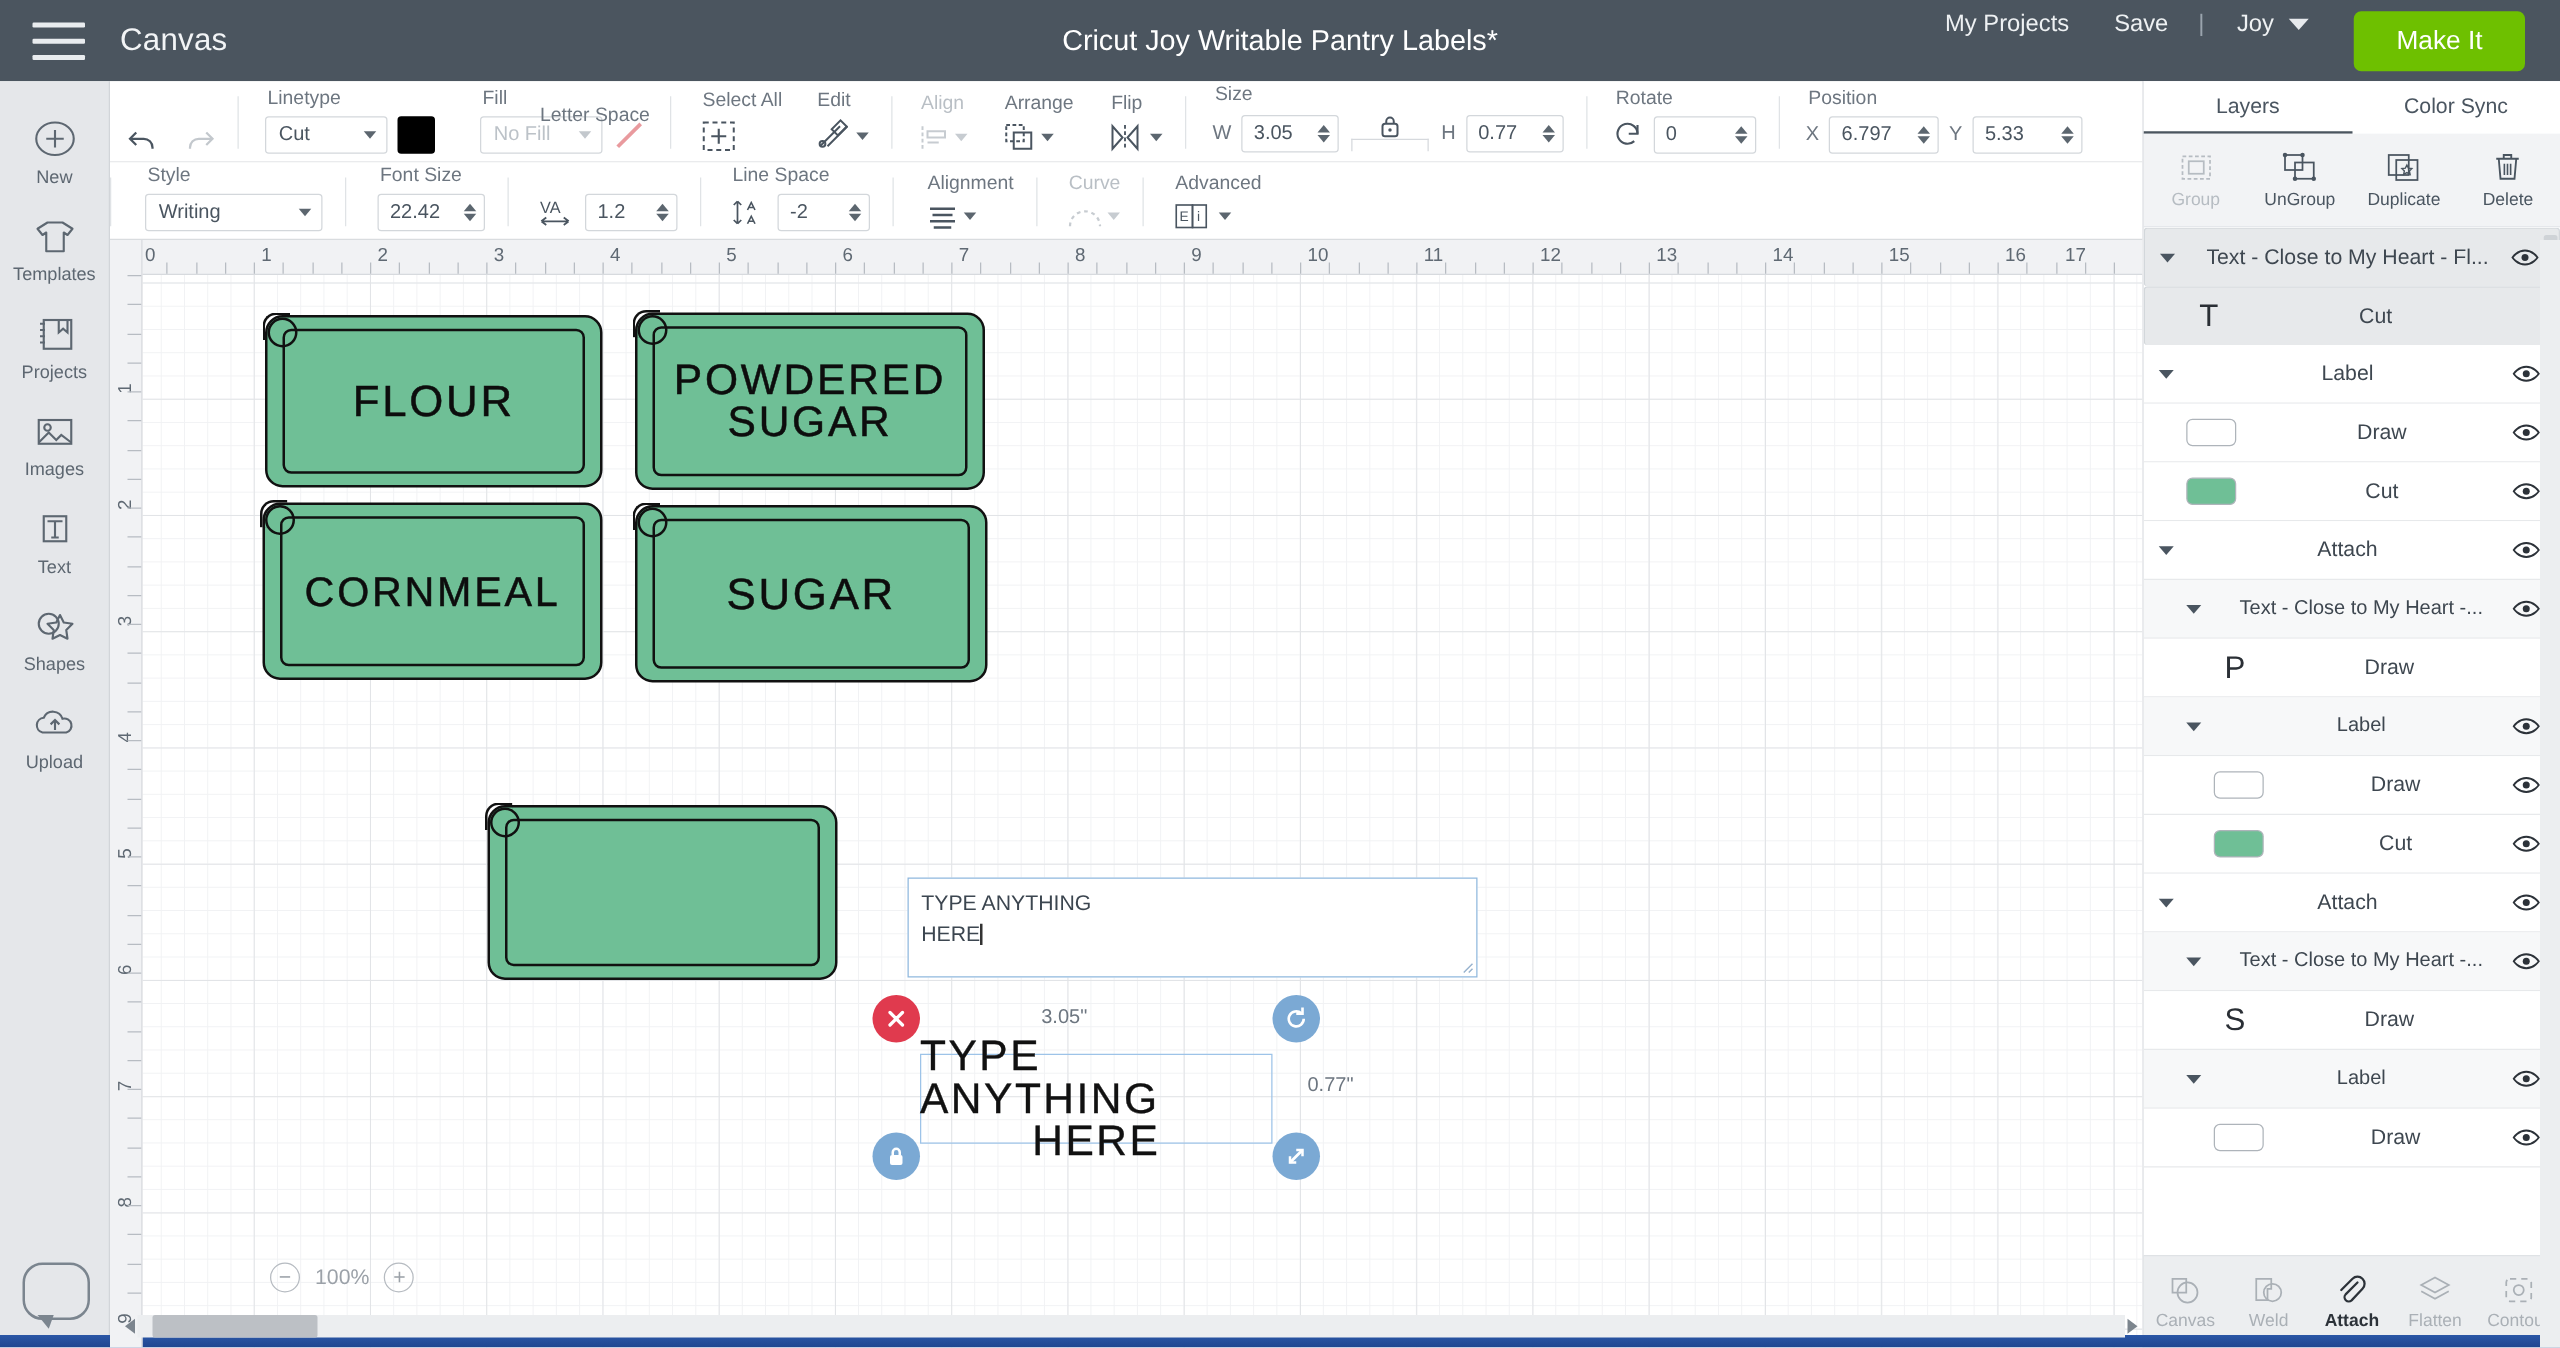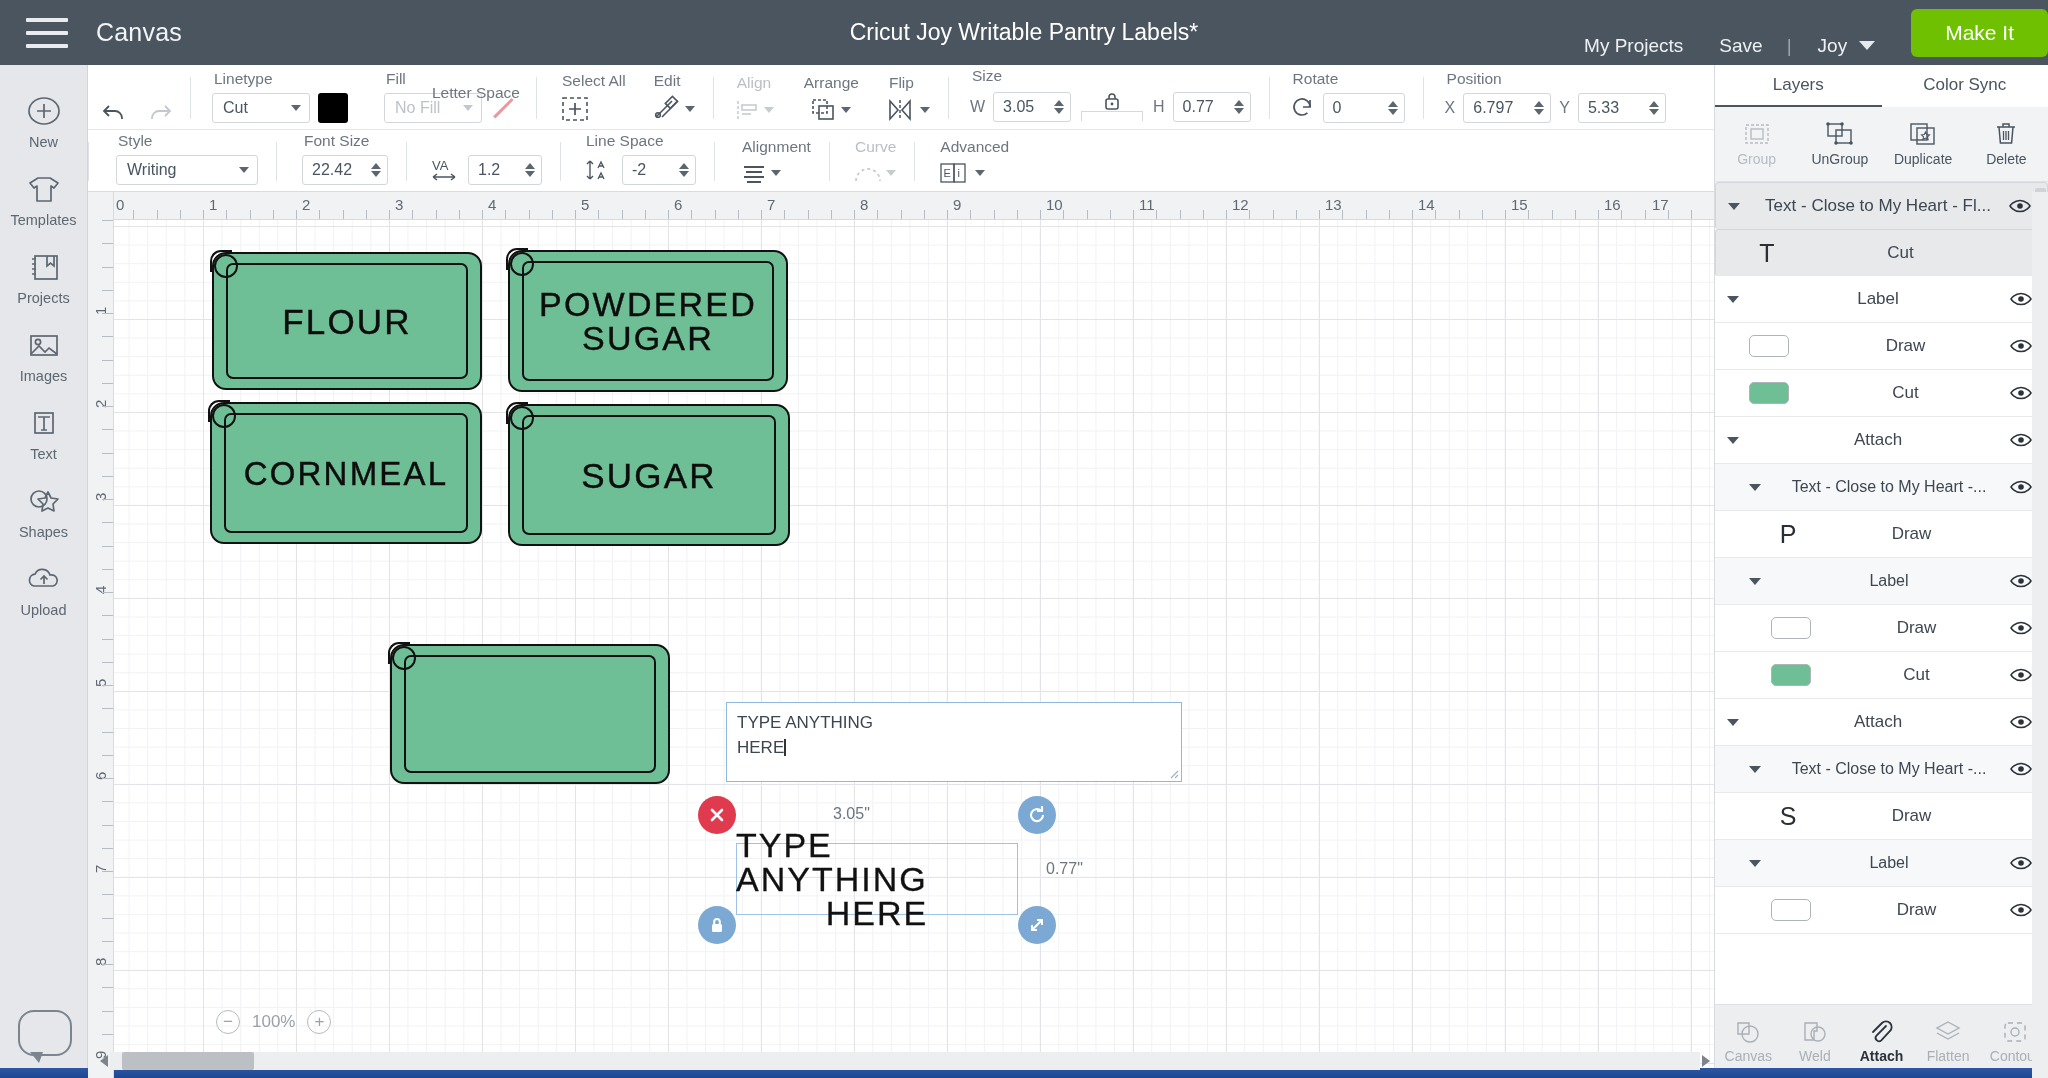--- a/index.html
+++ b/index.html
@@ -17,21 +17,21 @@
     background:#4b555f; display:flex; align-items:center;
   }
   .hamburger { margin-left:26px; width:42px; height:30px; display:flex;
     flex-direction:column; justify-content:space-between; cursor:pointer; }
   .hamburger span { display:block; height:4px; background:#e9ecef; border-radius:1px; }
   .canvas-word { margin-left:28px; color:#f2f4f6; font-size:25px; letter-spacing:.2px; }
   .proj-title {
     position:absolute; left:0; right:0; text-align:center; color:#ffffff;
     font-size:23px; pointer-events:none;
   }
-  .header-right { margin-left:auto; display:flex; align-items:flex-end; gap:0px; }
+  .header-right { margin-left:auto; display:flex; align-items:flex-start; gap:0px; padding-right:28px; }
   .header-right .hitem { color:#eef1f3; font-size:19px; padding:0 18px; cursor:pointer; white-space:nowrap; }
   .header-right .sep { color:#9aa4ad; font-size:19px; padding:0 6px; }
   .machine { display:flex; align-items:center; gap:12px; padding:0 14px 0 20px; cursor:pointer; }
   .machine .chev { width:0;height:0;border-left:8px solid transparent;border-right:8px solid transparent;border-top:9px solid #e7eaed; }
   .makeit {
     background:#6ec000; color:#fff; font-size:21px; border:none; border-radius:6px;
     padding:12px 34px; margin-left:22px; cursor:pointer;
   }
 
   
@@ -364,21 +364,21 @@
           <svg width="26" height="26" viewBox="0 0 26 26">
               <path d="M3 4v18" stroke="#c7ccd1" stroke-width="1.6" stroke-dasharray="3 2"></path>
               <rect x="7" y="8" width="14" height="5" fill="none" stroke="#c7ccd1" stroke-width="1.6"></rect>
               <path d="M7 17h9" stroke="#c7ccd1" stroke-width="1.6"></path>
             </svg>
           <i class="caret dim"></i>
         </span>
       </div>
     </div>
 
-    <div class="grp" style="padding-left:10px;align-items:center;">
+    <div class="grp" style="padding-left:10px;">
       <div class="glabel">Arrange</div>
       <div class="grow">
         <span class="icobtn">
           <svg width="28" height="26" viewBox="0 0 28 26">
               <rect x="3" y="3" width="14" height="13" fill="none" stroke="#4a5560" stroke-width="1.6" stroke-dasharray="3 2"></rect>
               <rect x="9" y="9" width="14" height="13" fill="none" stroke="#4a5560" stroke-width="1.6"></rect>
             </svg>
           <i class="caret"></i>
         </span>
       </div>

